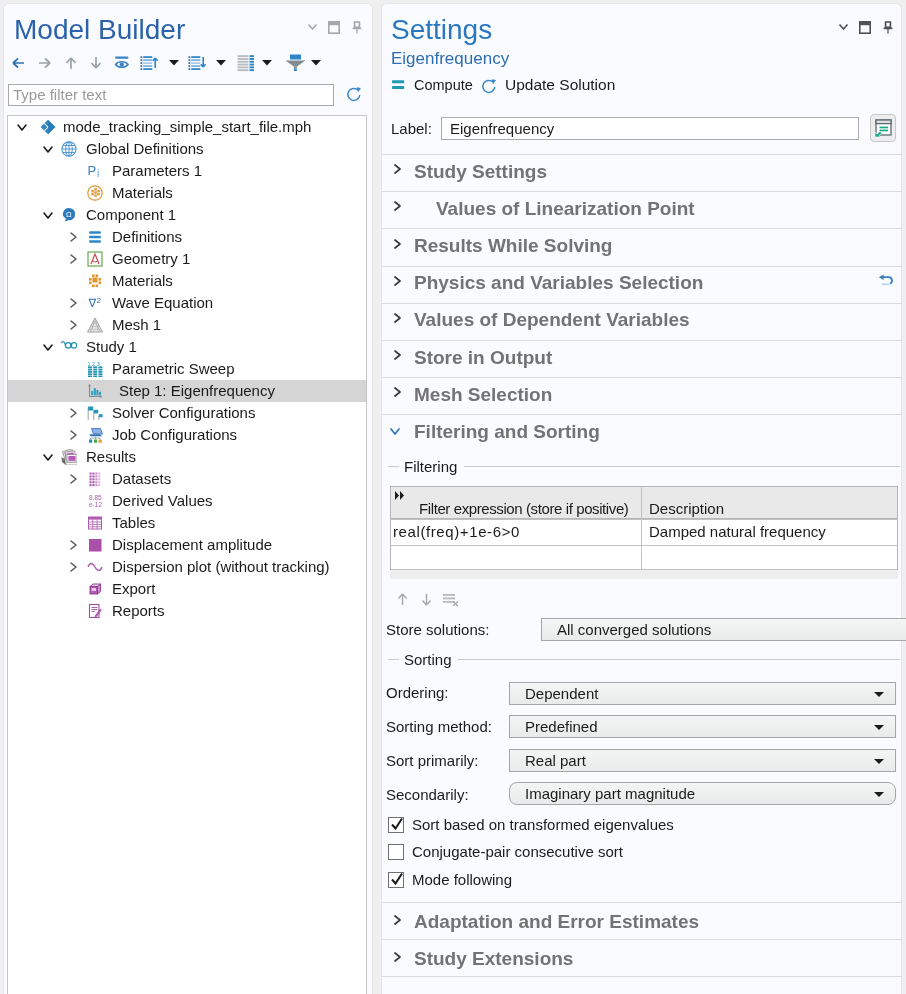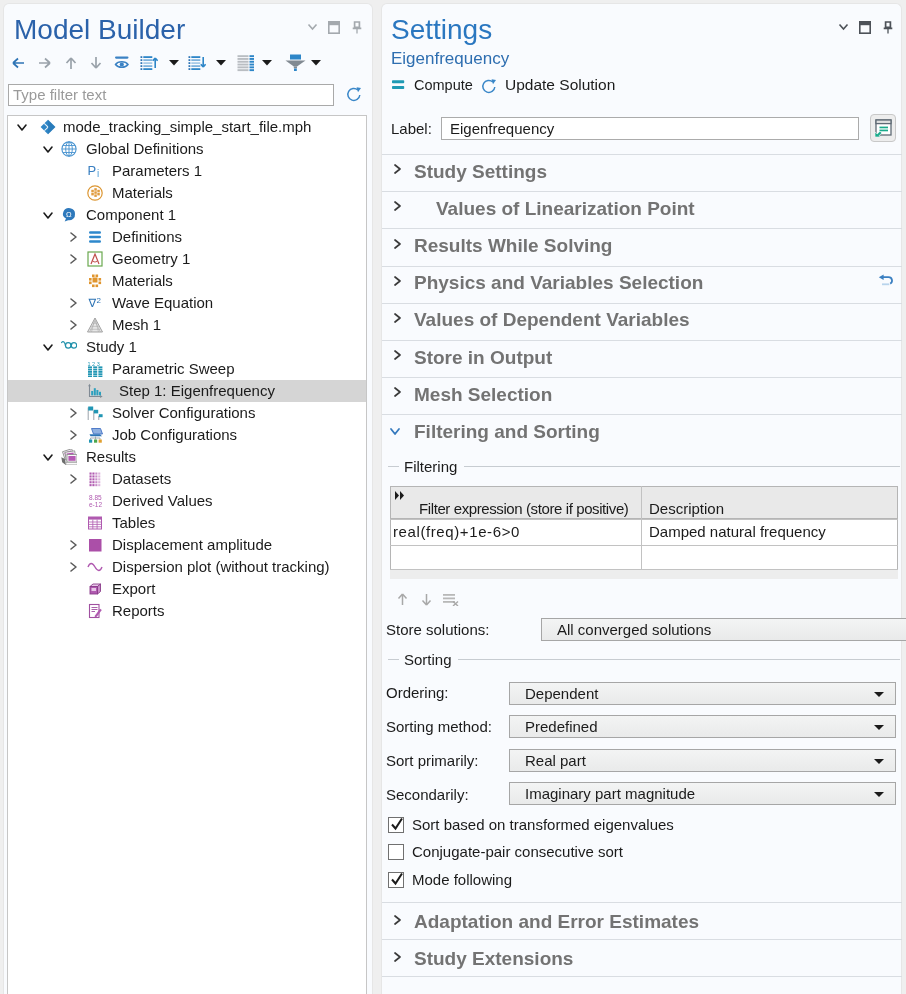--- a/index.html
+++ b/index.html
@@ -494,21 +494,21 @@
 <div class="combo" style="left:509px; top:715px; width:387px;">
     <div class="ct">Predefined</div>
     <div class="arr"></div>
   </div>
 <div class="lbl" style="left:386px; top:752px;">Sort primarily:</div>
 <div class="combo" style="left:509px; top:749px; width:387px;">
     <div class="ct">Real part</div>
     <div class="arr"></div>
   </div>
 <div class="lbl" style="left:386px; top:786px;">Secondarily:</div>
-<div class="combo" style="left:509px; top:782px; width:387px;">
+<div class="combo" style="left:509px; top:782px; width:387px;border-radius:8px;">
     <div class="ct">Imaginary part magnitude</div>
     <div class="arr"></div>
   </div>
 <div class="cb" style="left:388px; top:817px;"></div>
 <svg class="abs" style="left:389px;top:816px" width="16" height="17" viewBox="0 0 16 17">
     <path d="M3 8.5 L6.5 12.5 L13 2.5" fill="none" stroke="#1b1b1b" stroke-width="2"></path>
   </svg>
 <div class="lbl" style="left:412px; top:816px;">Sort based on transformed eigenvalues</div>
 <div class="cb" style="left:388px; top:844px;"></div>
 <div class="lbl" style="left:412px; top:843px;">Conjugate-pair consecutive sort</div>

